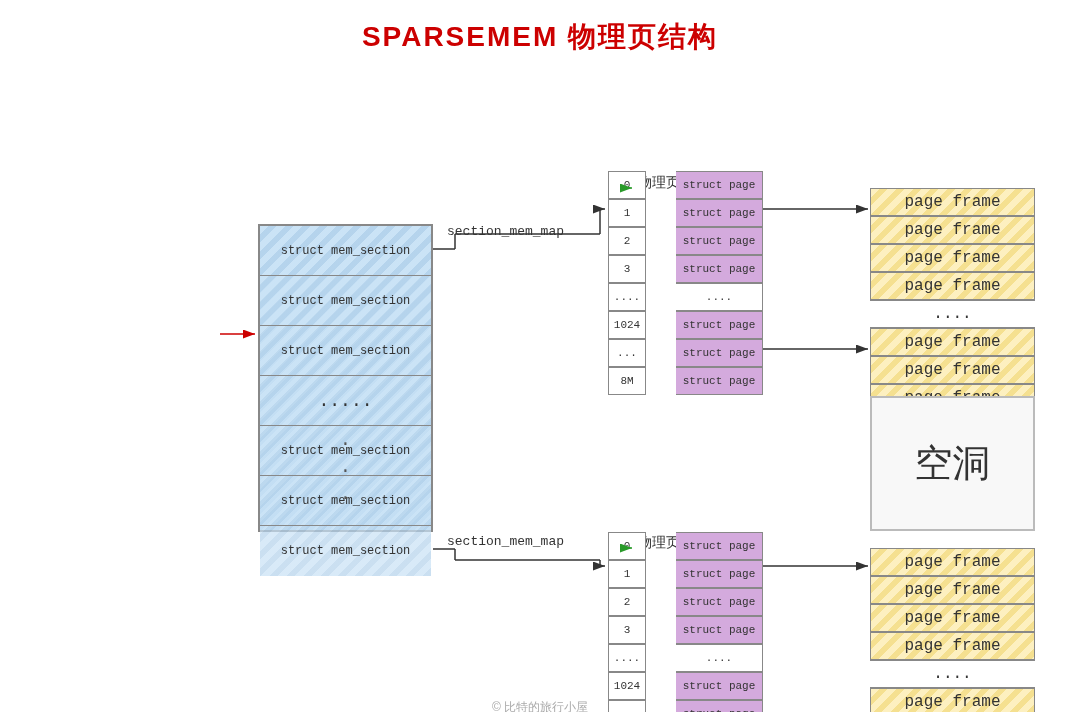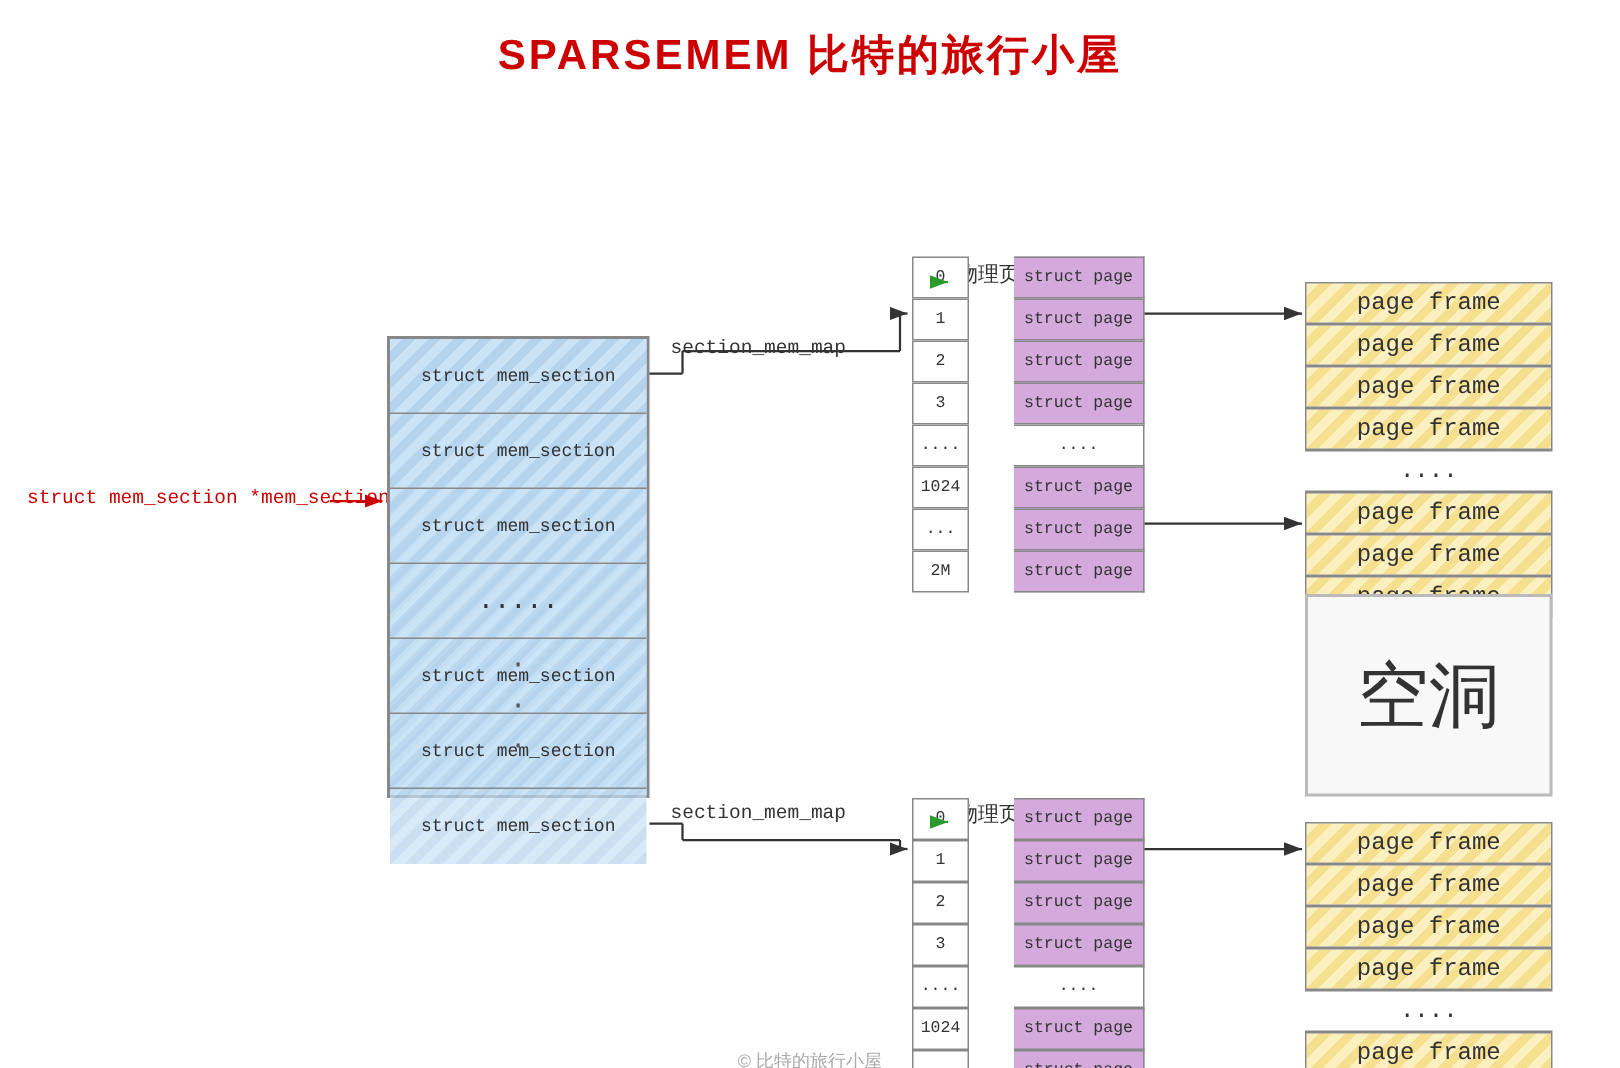--- a/index.html
+++ b/index.html
@@ -179,21 +179,21 @@
       width: 165px;
       height: 135px;
       border: 2px solid #bbb;
       background: #f8f8f8;
       display: flex;
       align-items: center;
       justify-content: center;
     }
 
     .void-text {
-      font-size: 48px;
+      font-size: 38px;
       color: #333;
       font-family: Arial, sans-serif;
     }
 
     
     .middle-dots {
       position: absolute;
       left: 340px;
       top: 365px;
       font-size: 18px;
@@ -277,25 +277,24 @@
       color: #aaa;
       font-family: Arial, sans-serif;
       display: flex;
       align-items: center;
       gap: 4px;
     }
   </style>
 </head>
 <body>
 
-<div class="page-title">SPARSEMEM 比特的旅行小屋</div>
+<div class="page-title">SPARSEMEM 物理页结构</div>
 
 <div class="diagram-container">
 
-  <div class="left-label">struct mem_section *mem_section</div>
 
   <div class="section-array">
     <div class="row" style="top:0px;">struct mem_section</div>
     <div class="row" style="top:50px;">struct mem_section</div>
     <div class="row" style="top:100px;">struct mem_section</div>
     <div class="row" style="top:150px; font-size:18px;">.....</div>
     <div class="row" style="top:200px;">struct mem_section</div>
     <div class="row" style="top:250px;">struct mem_section</div>
     <div class="row" style="top:300px; border-bottom:none;">struct mem_section</div>
   </div>
@@ -333,21 +332,21 @@
       </div>
       <div class="pfn-row">
         <div class="num-cell">1024</div>
         <div class="struct-cell">struct page</div>
       </div>
       <div class="pfn-row">
         <div class="num-cell">...</div>
         <div class="struct-cell">struct page</div>
       </div>
       <div class="pfn-row">
-        <div class="num-cell">2M</div>
+        <div class="num-cell">8M</div>
         <div class="struct-cell">struct page</div>
       </div>
     </div>
 
   <div class="pfn-table-lower">
   <div class="pfn-row">
         <div class="num-cell">0</div>
         <div class="struct-cell">struct page</div>
       </div>
       <div class="pfn-row">

